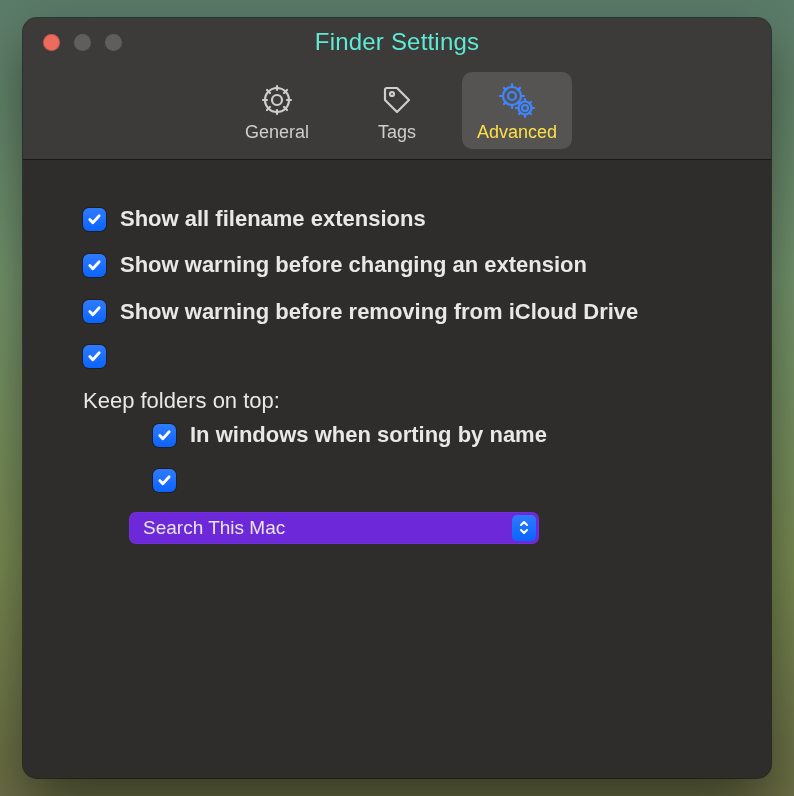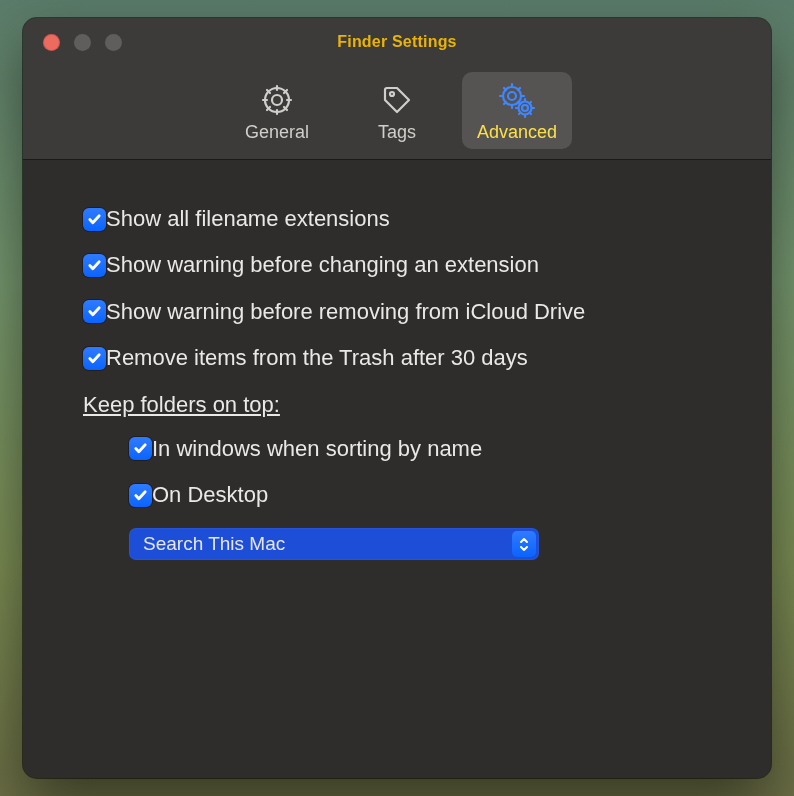--- a/index.html
+++ b/index.html
@@ -27,51 +27,51 @@
     }
     .titlebar {
       position: relative;
       height: 48px;
       display: flex; align-items: center; justify-content: center;
     }
     .traffic { position: absolute; left: 20px; top: 16px; display: flex; gap: 14px; }
     .dot { width: 17px; height: 17px; border-radius: 50%; }
     .dot.red { background: #ed6a5e; box-shadow: inset 0 0 0 1px rgba(0,0,0,0.15); }
     .dot.gray { background: #5f5e5d; }
-    .title { color: #eab308; font-weight: 700; font-size: 16px; letter-spacing: .2px; }
+    .title { color: #5eead4; font-weight: 400; font-size: 24px; letter-spacing: .2px; }
     .toolbar { display: flex; justify-content: center; align-items: flex-end; gap: 10px; padding: 6px 0 4px; }
     .tab {
       width: 110px; padding: 8px 4px 6px;
       text-align: center; border-radius: 10px; cursor: default;
       display:flex; flex-direction:column; align-items:center; gap:2px;
     }
     .tab.selected { background: #555453; }
     .tab svg { width: 40px; height: 40px; display:block; }
     .tab .lbl { font-size: 18px; color: #cfceca; }
     .tab.selected .lbl { color: #fde047; }
     .tab.selected svg { stroke:#3f86ff; }
     .tab svg { stroke:#cfceca; fill:none; stroke-width:2.2; stroke-linecap:round; stroke-linejoin:round; }
     .content { padding: 46px 60px 40px 60px; color:#e9e8e6; font-size:22px; }
-    .check-row { display:flex; align-items:center; gap:0; margin-bottom:20px; }
-    .check-row.indent { margin-left:46px;align-items:center; }
+    .check-row { display:flex; align-items:center; gap:14px; margin-bottom:20px;font-weight:bold; }
+    .check-row.indent { margin-left:70px;align-items:center; }
     .chk {
       width:23px; height:23px; border-radius:6px;
       background: linear-gradient(180deg,#2f7bff,#0a64ff);
       display:flex; align-items:center; justify-content:center;
       box-shadow: 0 0 0 1px rgba(0,0,0,0.3);
       flex-shrink:0;
     }
     .chk svg { width:15px; height:15px; stroke:#fff; stroke-width:3; fill:none; stroke-linecap:round; stroke-linejoin:round; }
     .label { line-height:1.2; }
-    .section-label { margin: 6px 0 18px 0; text-decoration: underline; }
+    .section-label { margin: 6px 0 8px 0; }
     .search-label { margin: 38px 0 14px 0; }
     .select {
       margin-left:46px;
       width:410px; height:32px;
-      background:#1d4ed8;
+      background:#6d28d9;
       border-radius:7px;
       display:flex; align-items:center; justify-content:space-between;
       padding:0 3px 0 14px;
       font-size:19px; color:#e7e6e4;
       box-shadow: inset 0 0 0 1px rgba(255,255,255,0.04);
     }
     .stepper {
       width:24px; height:26px;
       border-radius:5px;
       background: linear-gradient(180deg,#2f7bff,#0a64ff);
@@ -156,41 +156,39 @@
       <span class="label">Show warning before removing from iCloud Drive</span>
     </div>
 
 
     <div class="check-row">
       <span class="chk">
           <svg viewBox="0 0 16 16">
             <path d="M3 8l3.2 3.5L13 4"></path>
           </svg>
         </span>
-      <span class="label">Remove items from the Trash after 30 days</span>
     </div>
 
     <div class="section-label">Keep folders on top:</div>
 
     <div class="check-row indent">
       <span class="chk">
           <svg viewBox="0 0 16 16">
             <path d="M3 8l3.2 3.5L13 4"></path>
           </svg>
         </span>
       <span class="label">In windows when sorting by name</span>
     </div>
 
     <div class="check-row indent">
       <span class="chk">
           <svg viewBox="0 0 16 16">
             <path d="M3 8l3.2 3.5L13 4"></path>
           </svg>
         </span>
-      <span class="label">On Desktop</span>
     </div>
 
 
     <div class="select">
       <span>Search This Mac</span>
       <span class="stepper">
         <svg viewBox="0 0 10 7">
             <path d="M2 5l3-3 3 3"></path>
           </svg>
         <svg viewBox="0 0 10 7">

